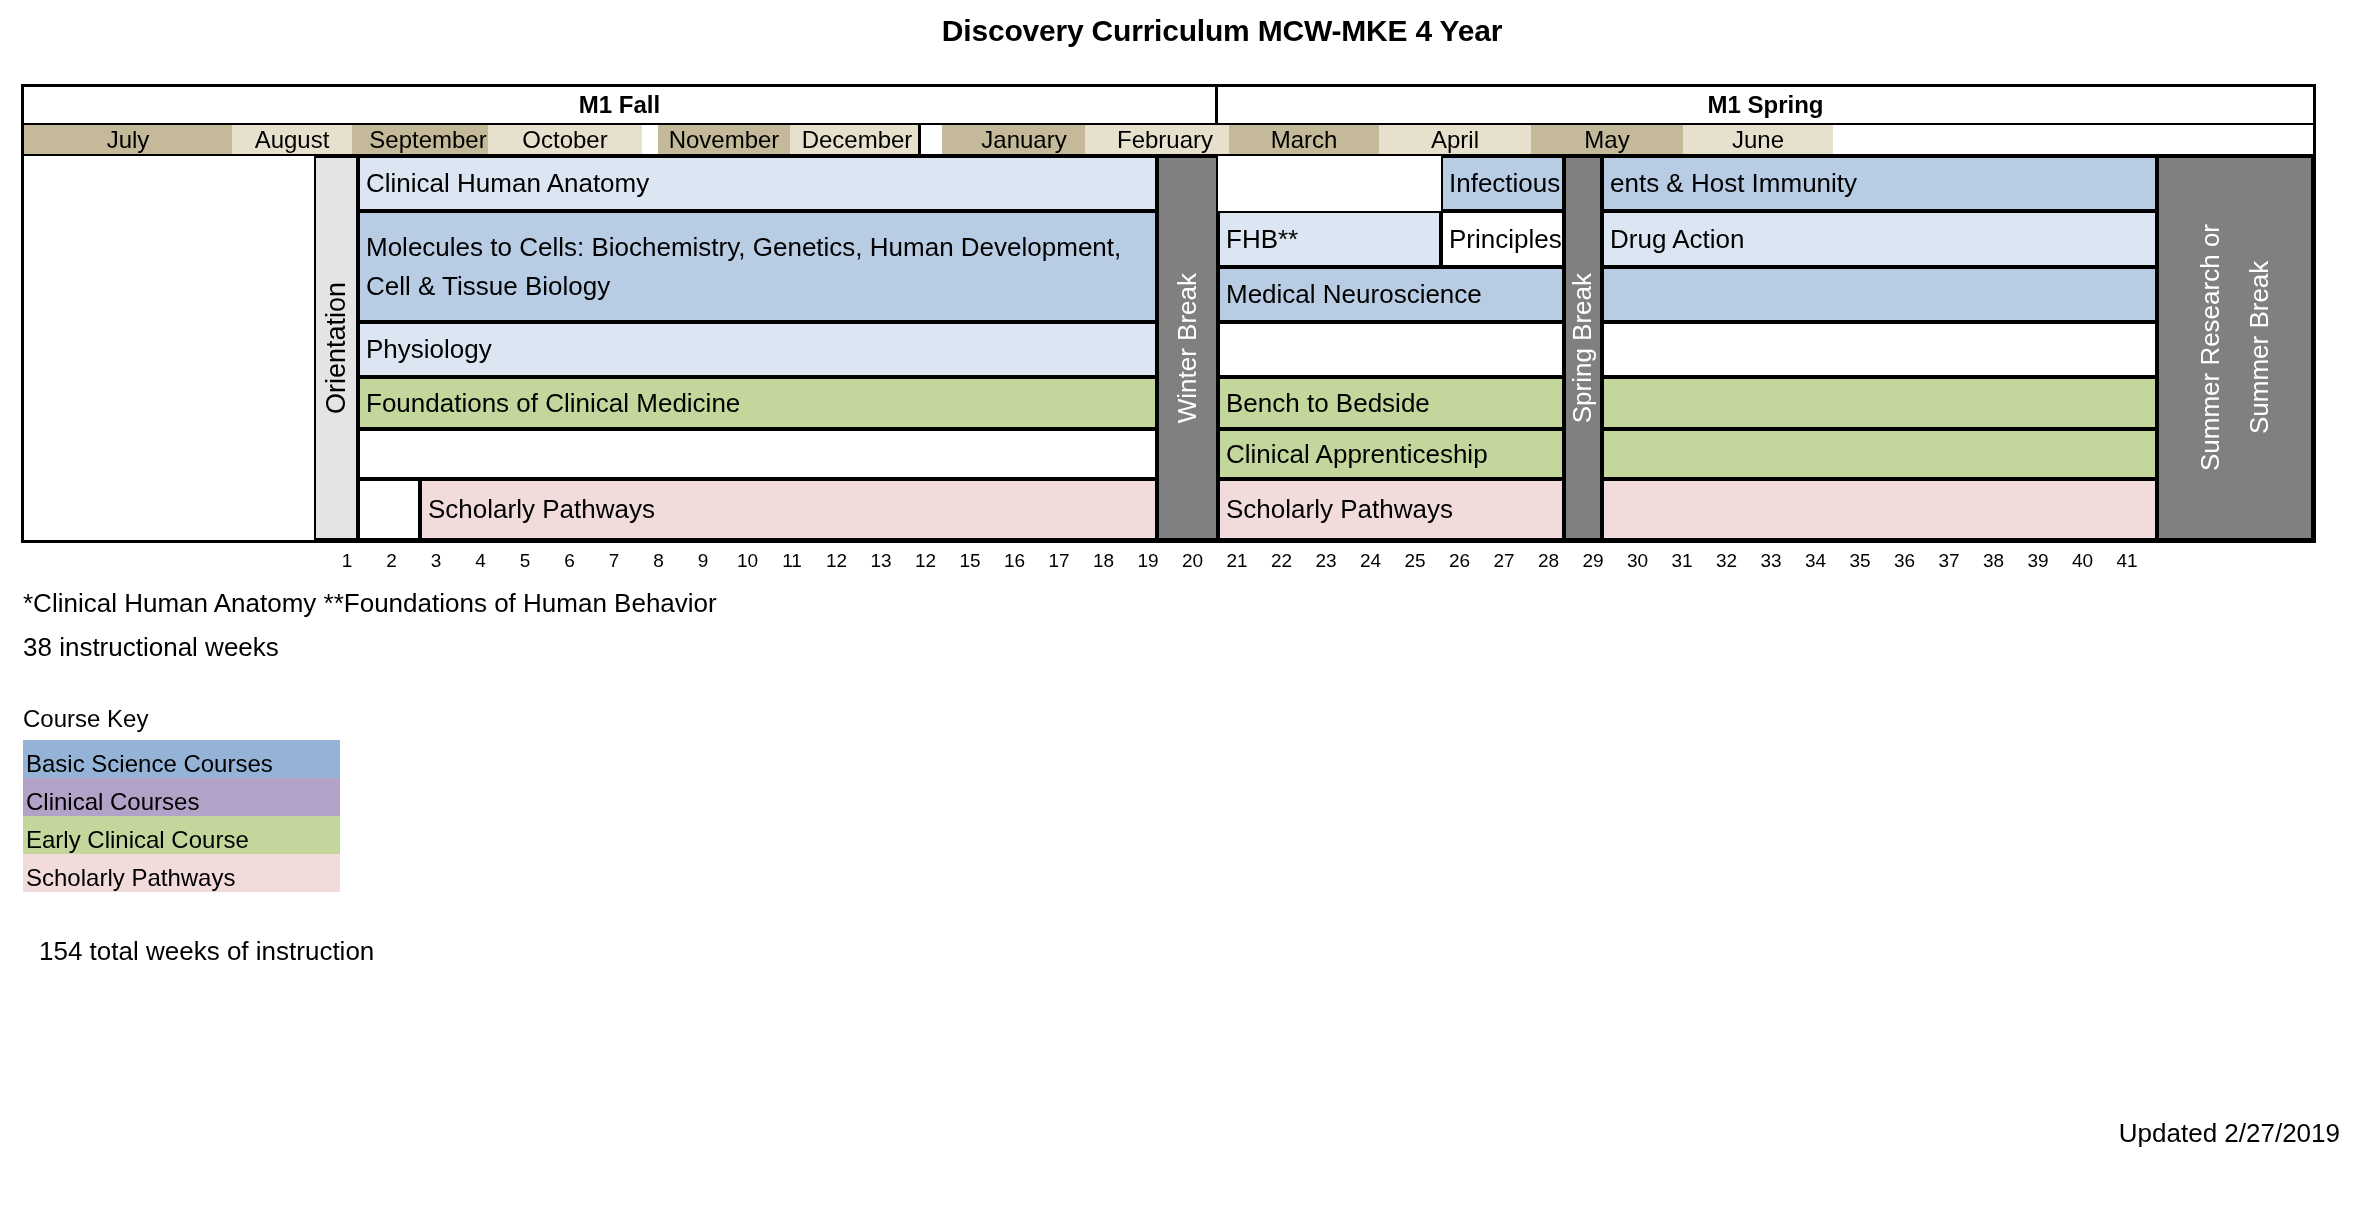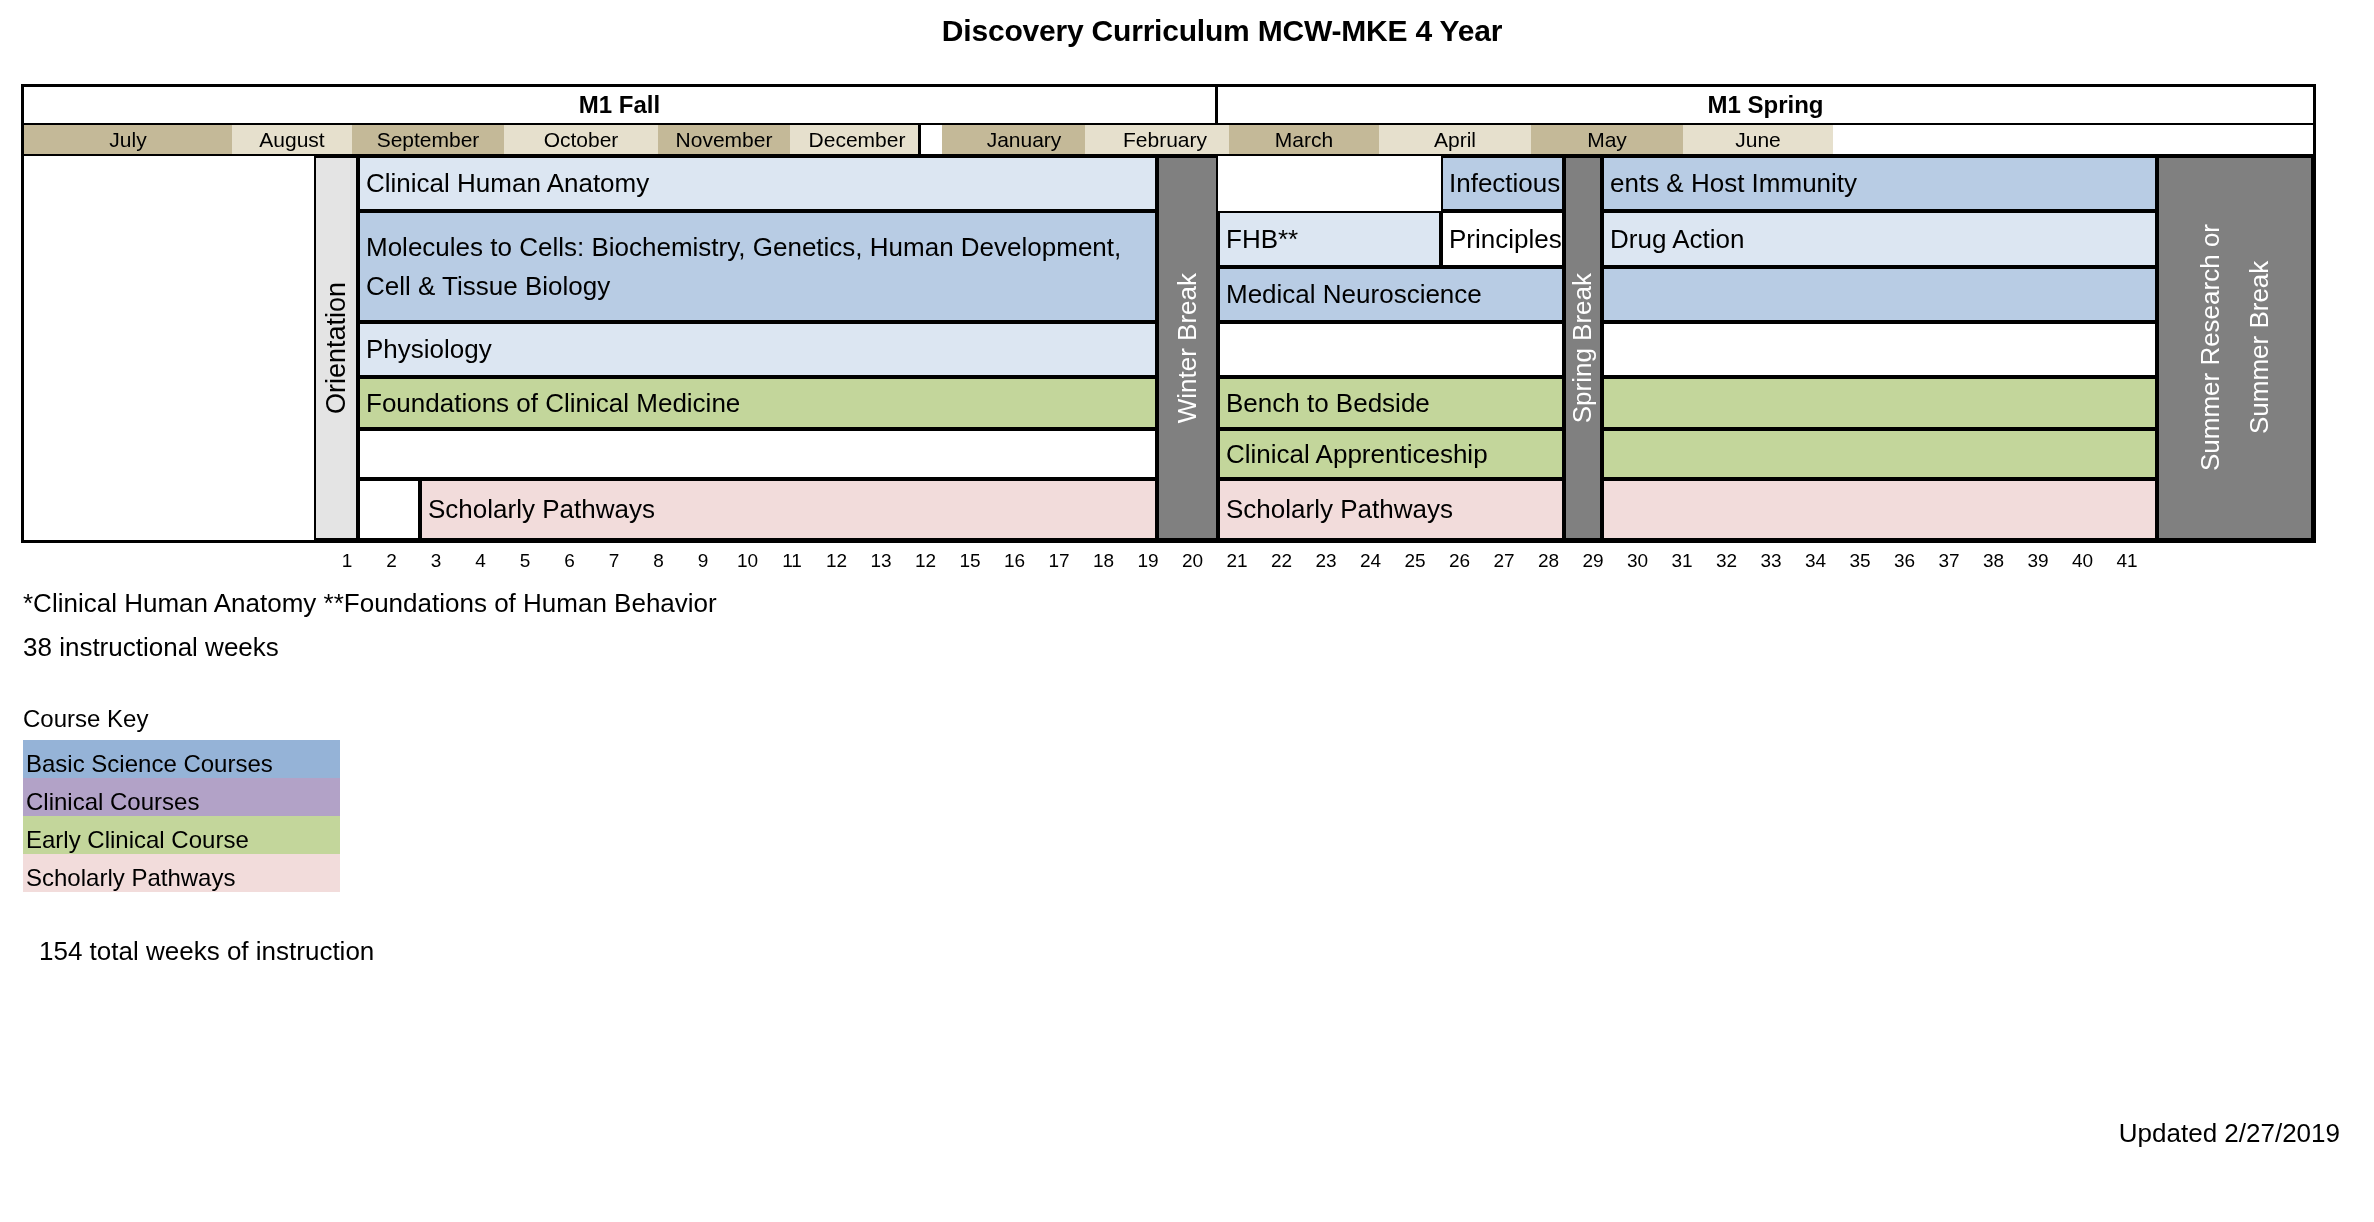--- a/index.html
+++ b/index.html
@@ -77,21 +77,21 @@
     box-sizing: border-box;
   }
   .month-cell {
     position: absolute;
     top: 0;
     height: 29px;
     box-sizing: border-box;
     display: flex;
     align-items: center;
     justify-content: center;
-    font-size: 21px;
+    font-size: 24px;
     white-space: nowrap;
   }
   .month-dark  { background: #c4b998; }
   .month-light { background: #e6e0cd; }
   .month-div   { border-right: 3px solid #000000; }
 
   
   #grid-body {
     position: absolute;
     top: 69px;
@@ -239,21 +239,21 @@
   <div id="month-band">
       <div class="month-cell month-dark" style="left: 0px; width: 208px;">
         <span>July</span>
       </div>
       <div class="month-cell month-light" style="left: 208px; width: 120px;">
         <span>August</span>
       </div>
       <div class="month-cell month-dark" style="left: 328px; width: 152px;">
         <span>September</span>
       </div>
-      <div class="month-cell month-light" style="left: 480px; width: 154px;">
+      <div class="month-cell month-light" style="left: 464px; width: 154px;">
         <span>October</span>
       </div>
       <div class="month-cell month-dark" style="left: 634px; width: 132px;">
         <span>November</span>
       </div>
       <div class="month-cell month-light month-div" style="left: 766px; width: 131px; padding-left: 6px;">
         <span>December</span>
       </div>
       <div class="month-cell month-dark" style="left: 897px; width: 164px; margin-left: 21px;">
         <span>January</span>

